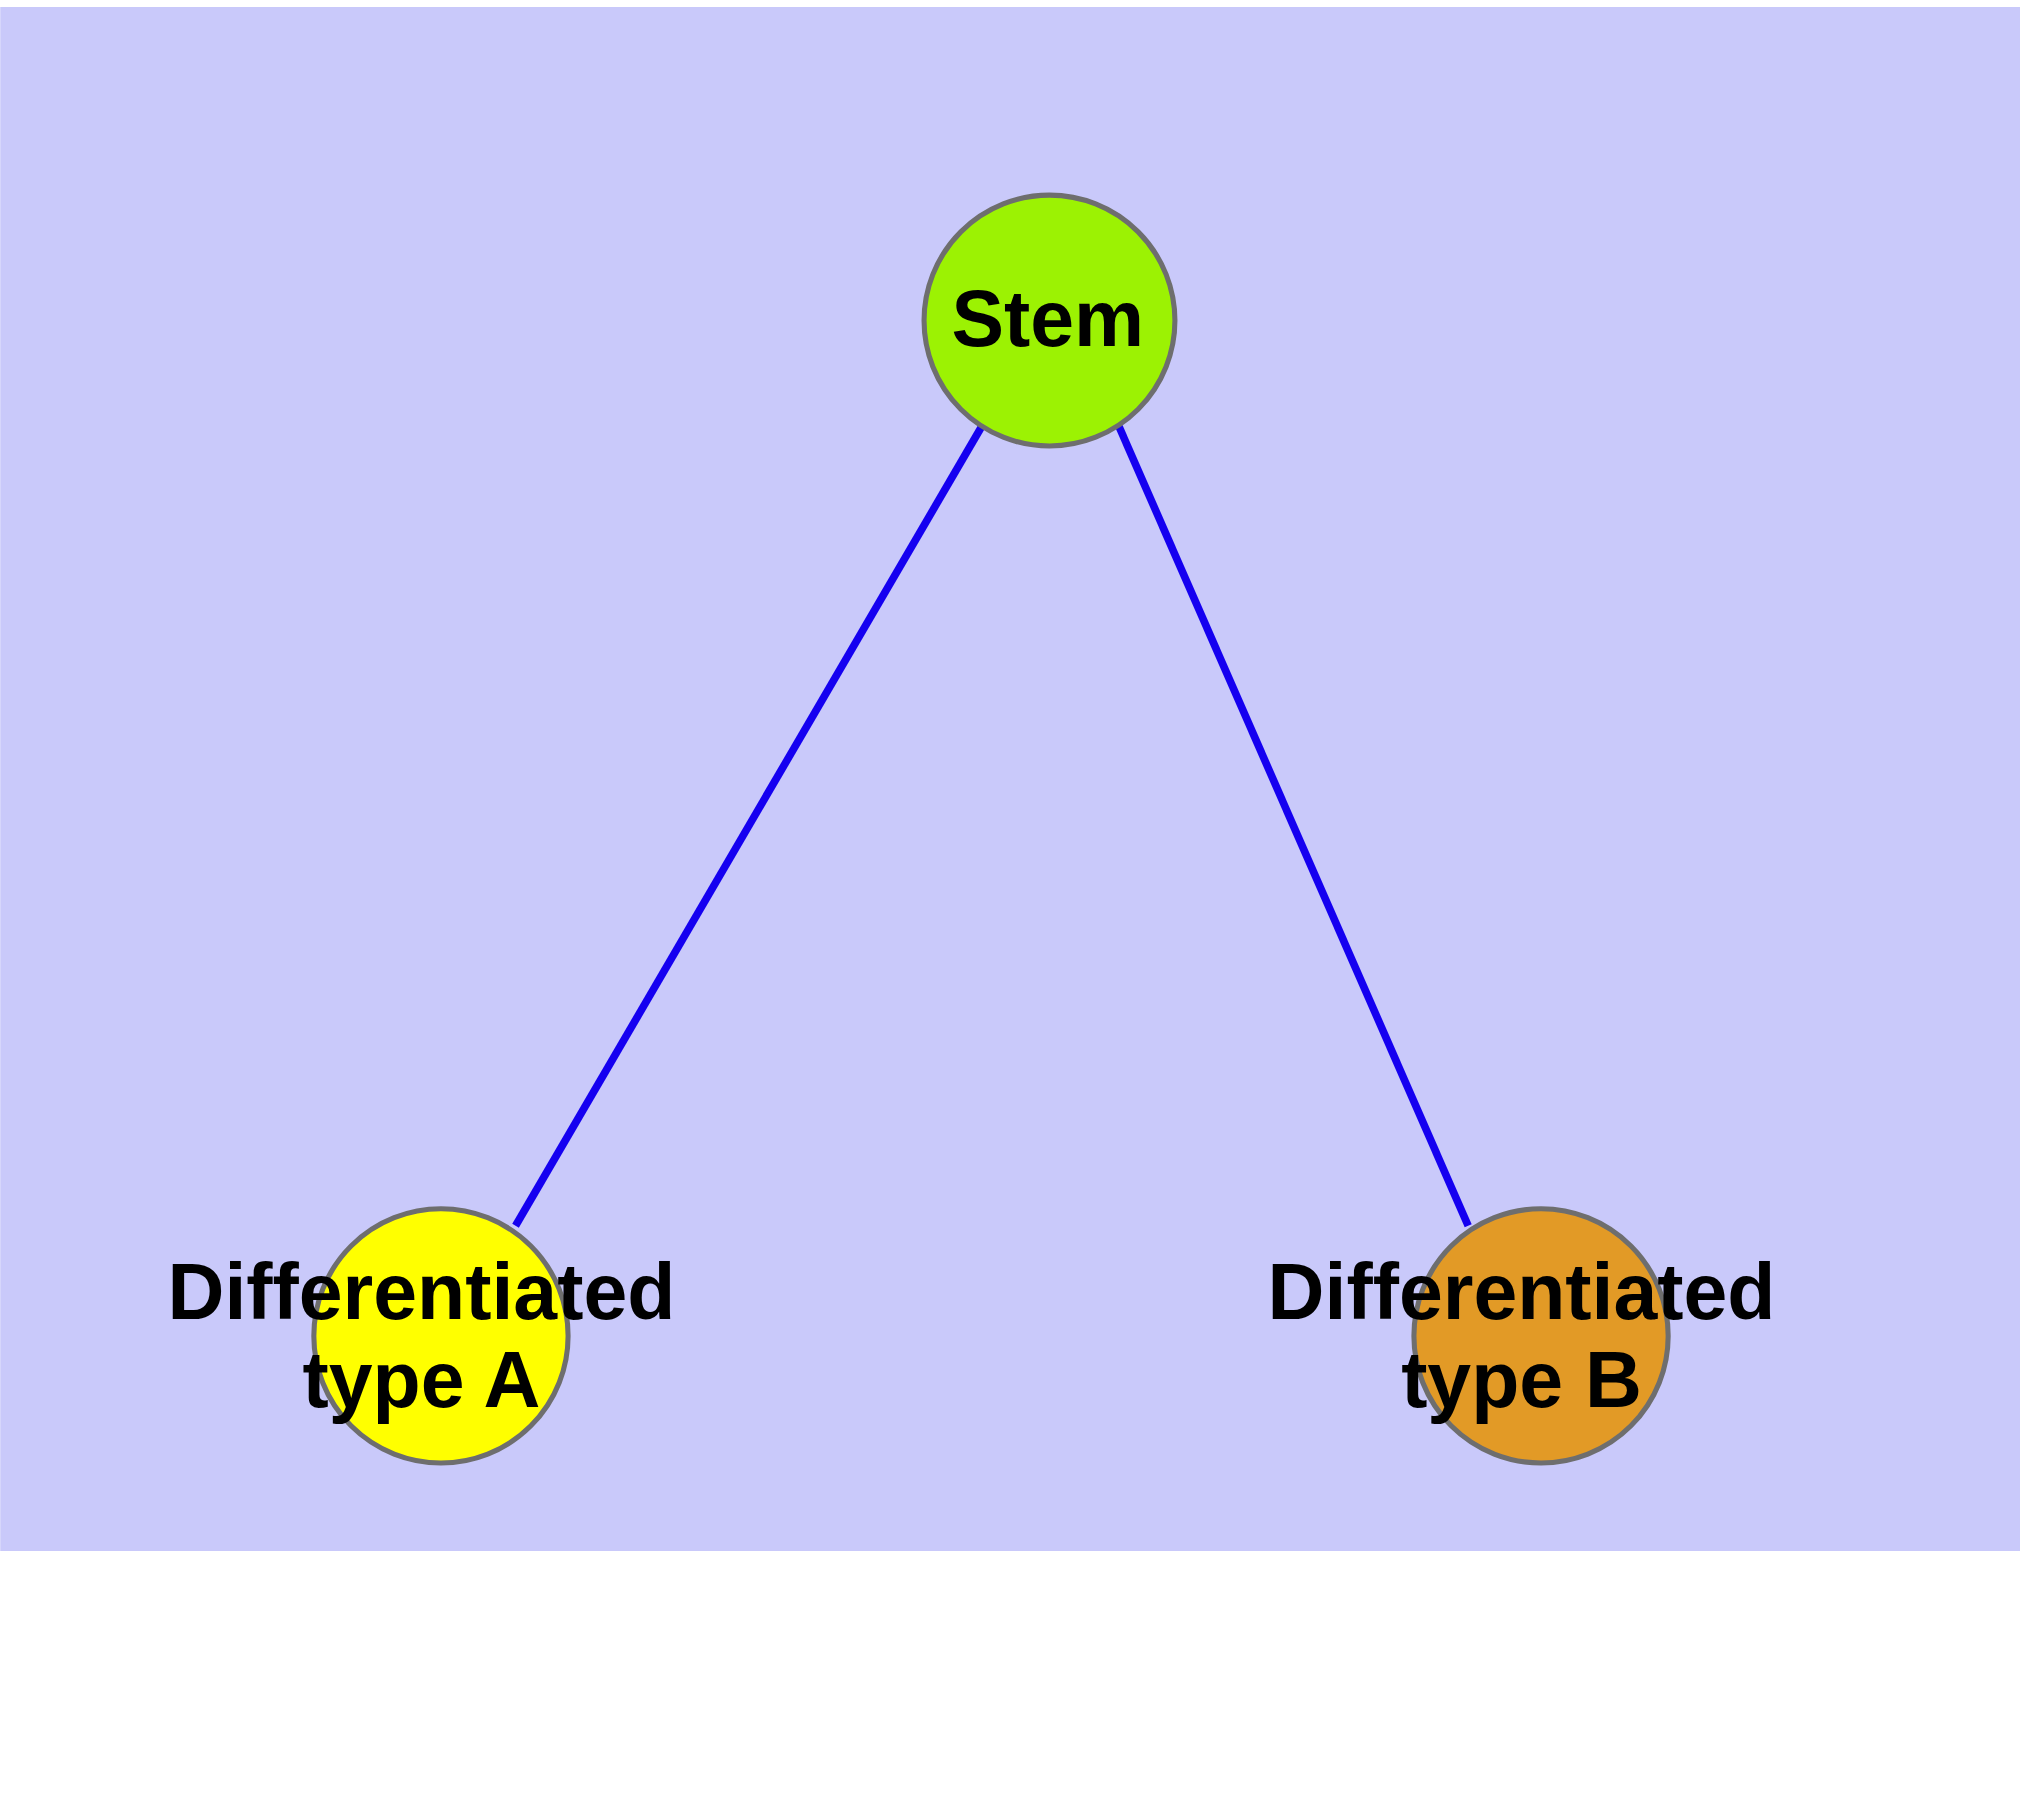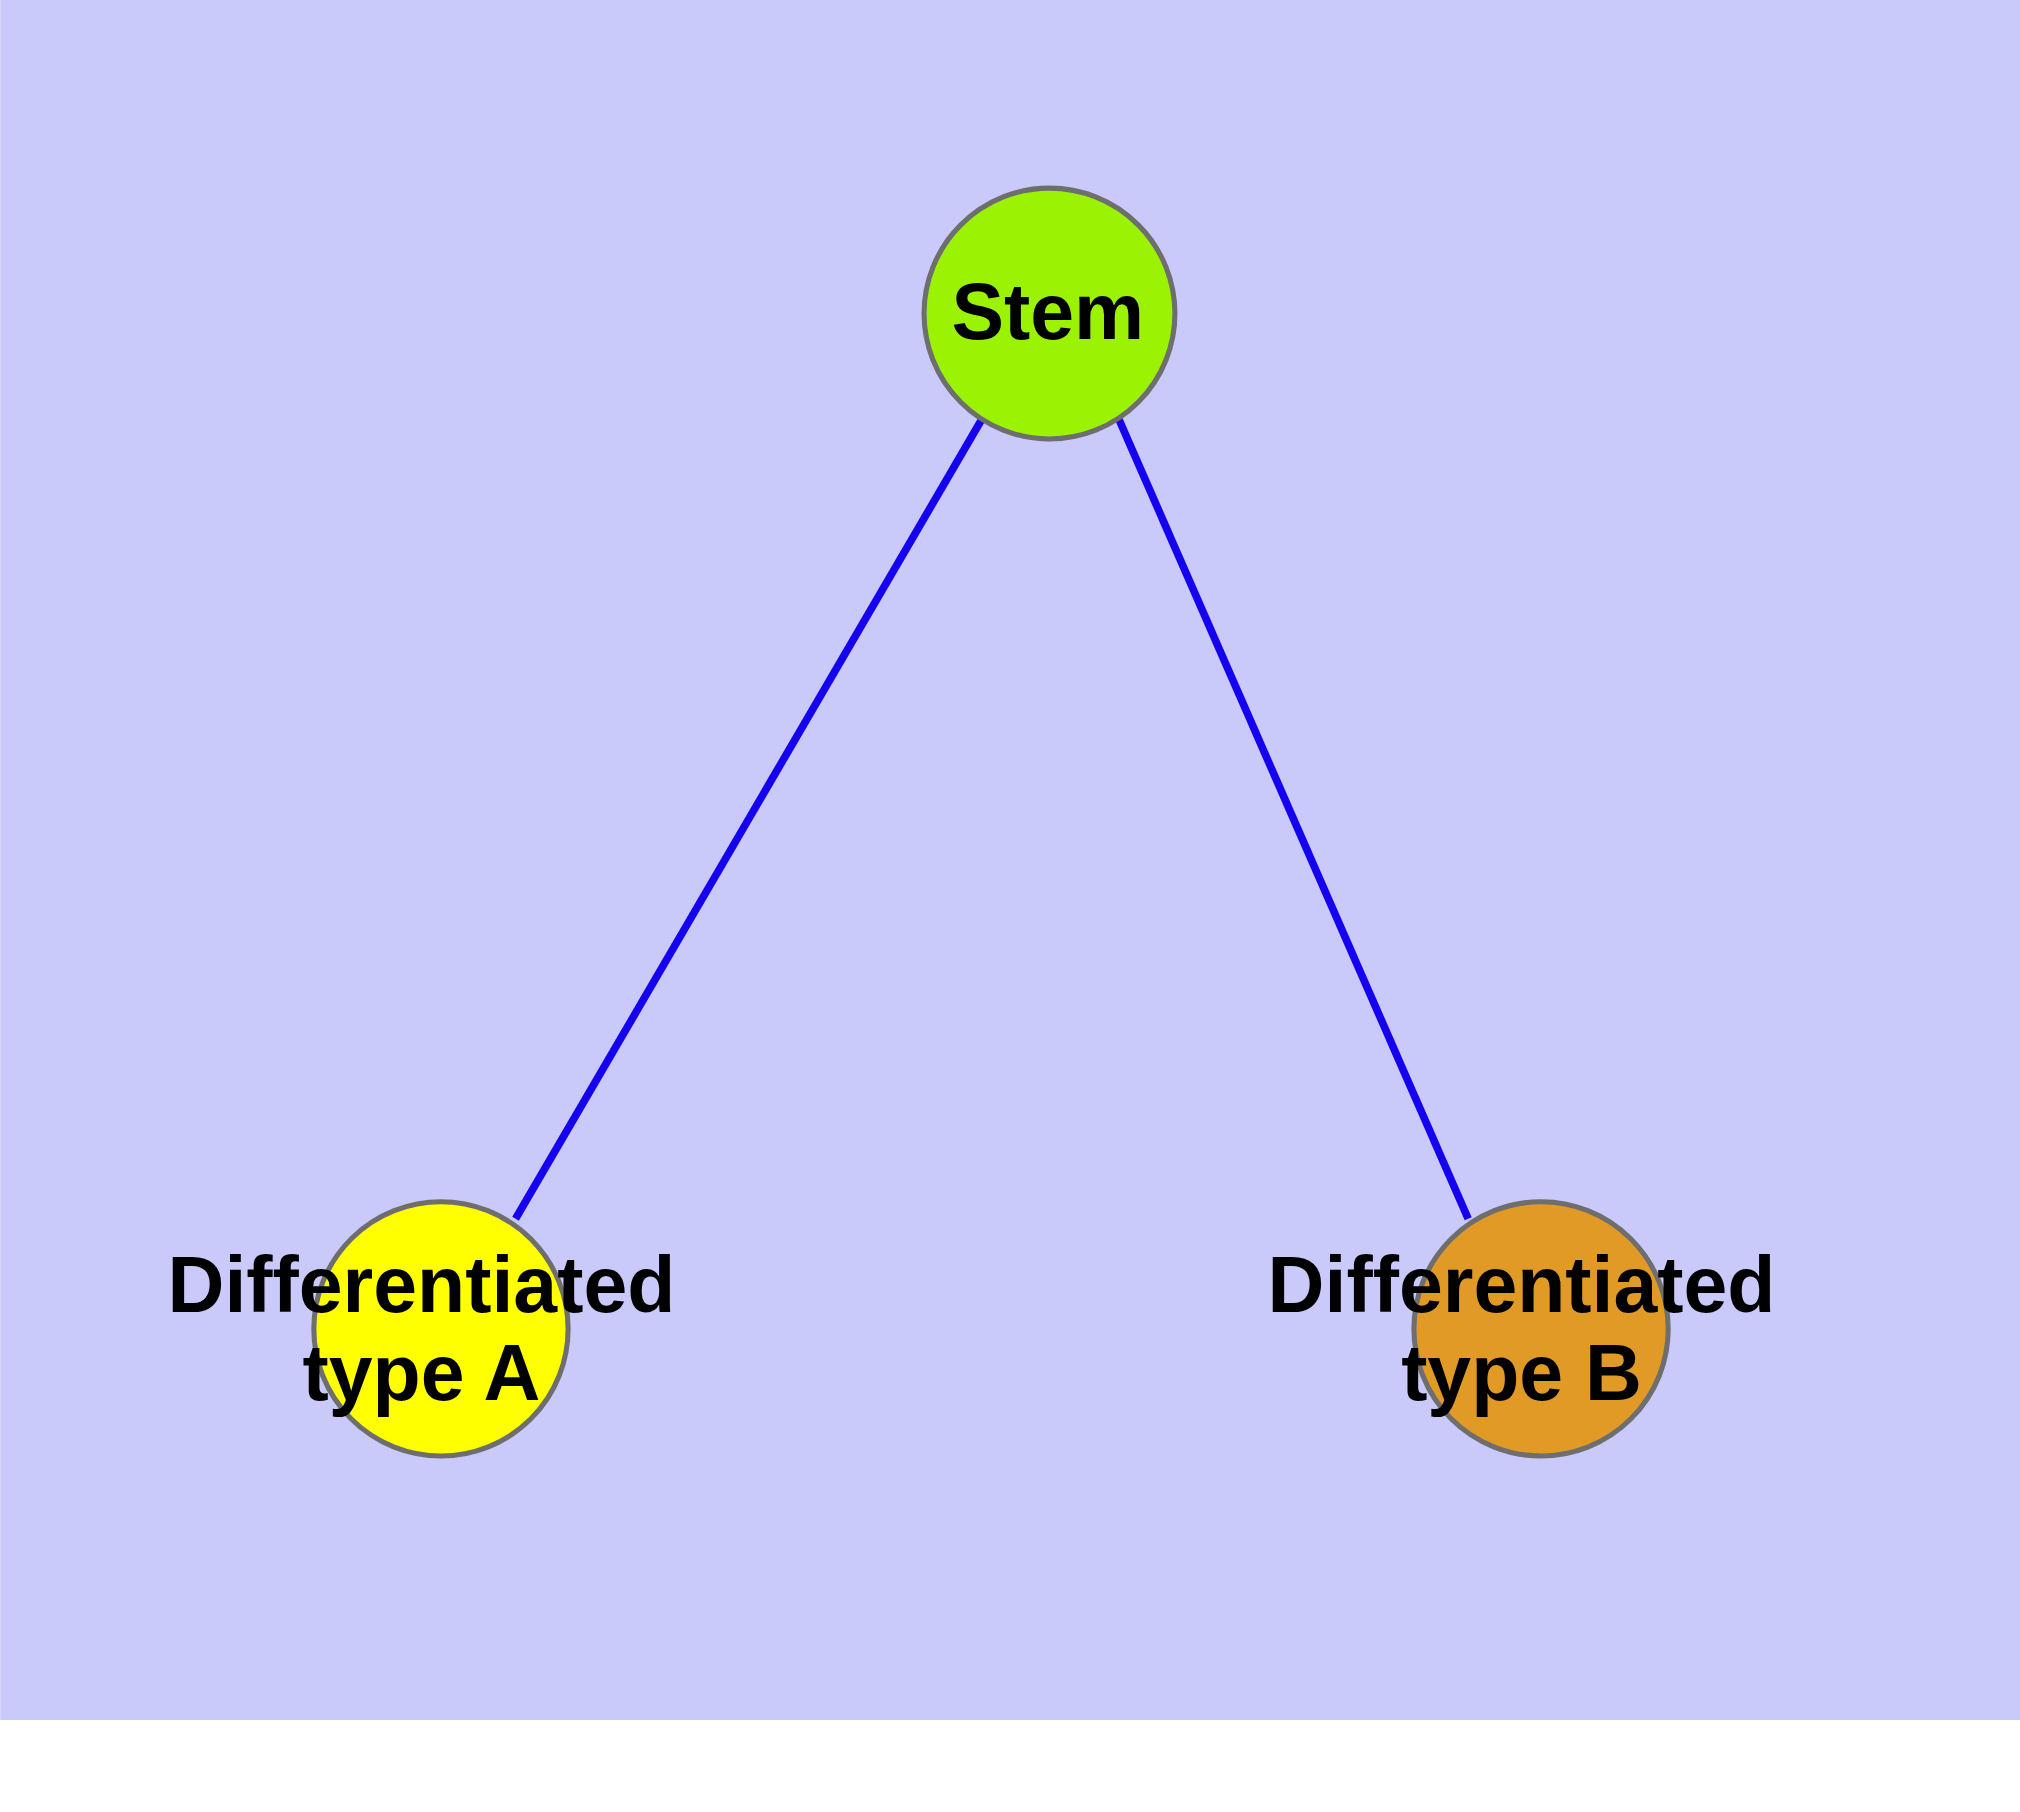--- a/index.html
+++ b/index.html
@@ -3,23 +3,24 @@
 <meta charset="utf-8">
 <style>
   html, body {
     margin: 0;
     padding: 0;
     background: #ffffff;
   }
   #canvas {
     position: relative;
     width: 2021px;
-    height: 1720px;
+    height: 1544px;
     overflow: hidden;
     font-family: "Liberation Sans", sans-serif;
+    margin-top: 7px;
   }
   #graph-svg {
     position: absolute;
     left: 0;
     top: 0;
     width: 2021px;
     height: 1812px;
     display: block;
   }
   .node-label {

